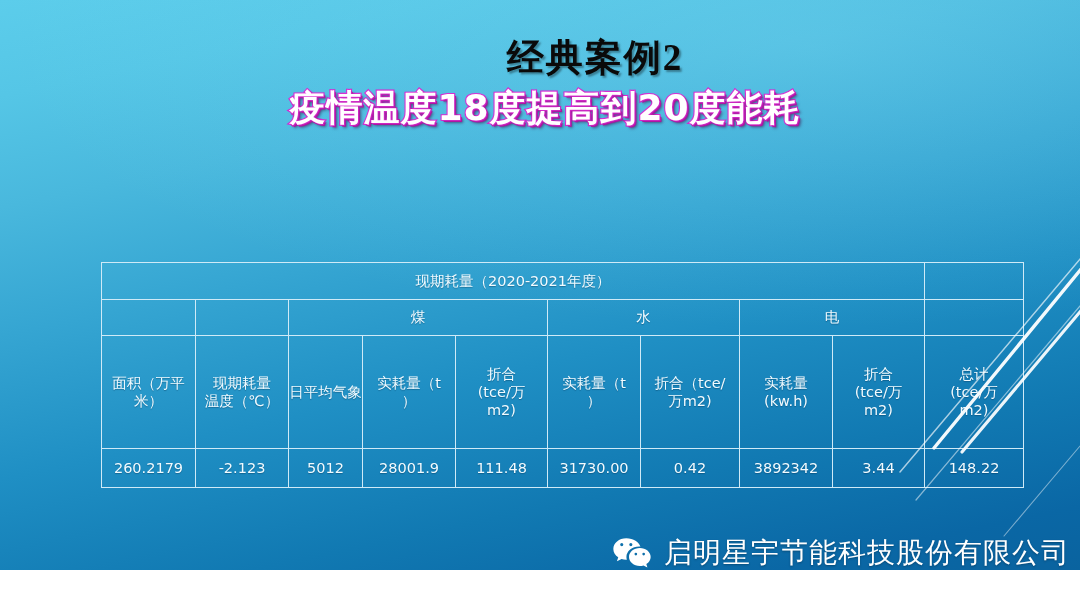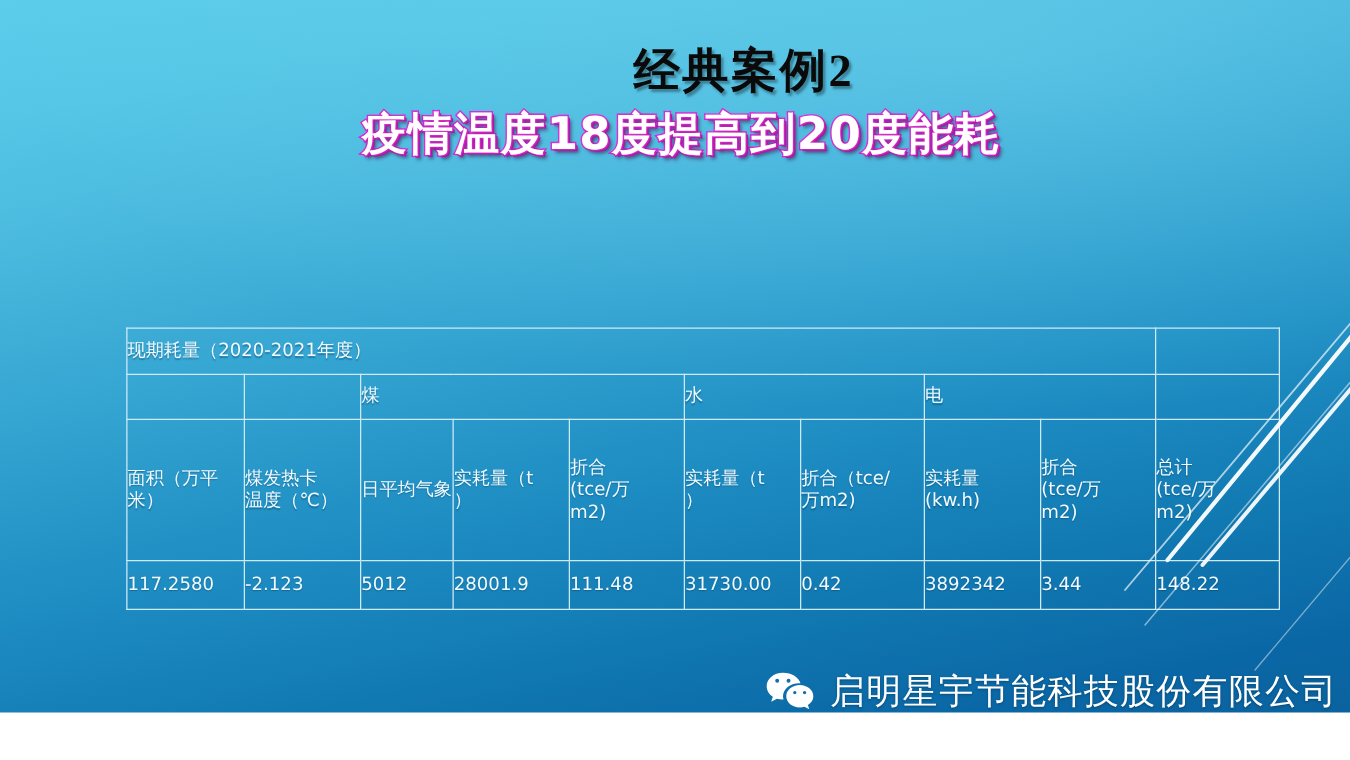--- a/index.html
+++ b/index.html
@@ -92,21 +92,21 @@
   }
   table.data {
     border-collapse: collapse;
     width: 922px;
     table-layout: fixed;
     color: #f2fbff;
   }
   table.data td {
     border: 1px solid #cfeaf7;
     padding: 0;
-    text-align: left;
+    text-align: center;
     vertical-align: middle;
     font-size: 14.5px;
     line-height: 1.26;
     font-family: "DejaVu Sans", "Liberation Sans", sans-serif;
     text-shadow: 0 1px 1px rgba(0,40,70,0.35);
   }
   td.hdr-top { height: 36px; font-size: 15px; }
   td.hdr-grp { height: 35px; font-size: 15px; }
   td.hdr-col { height: 112px; font-size: 14.5px; padding: 0 2px; }
   td.val     { height: 38px; font-size: 15px; }
@@ -196,21 +196,21 @@
           <td class="hdr-grp" colspan="2">电</td>
           <td class="hdr-grp"></td>
         </tr>
 
         <tr>
           <td class="hdr-col">
             <span class="cellmulti">面积（万平</span>
             <span class="cellmulti">米）</span>
           </td>
           <td class="hdr-col">
-            <span class="cellmulti">煤发热卡</span>
+            <span class="cellmulti">现期耗量</span>
             <span class="cellmulti">温度（℃）</span>
           </td>
           <td class="hdr-col">
             <span class="cellmulti">日平均气象</span>
           </td>
           <td class="hdr-col">
             <span class="cellmulti">实耗量（t</span>
             <span class="cellmulti">）</span>
           </td>
           <td class="hdr-col">
@@ -236,21 +236,21 @@
             <span class="cellmulti">m2)</span>
           </td>
           <td class="total-hdr">
             <span class="cellmulti">总计</span>
             <span class="cellmulti">(tce/万</span>
             <span class="cellmulti">m2)</span>
           </td>
         </tr>
 
         <tr>
-          <td class="val">117.2580</td>
+          <td class="val">260.2179</td>
           <td class="val">-2.123</td>
           <td class="val">5012</td>
           <td class="val">28001.9</td>
           <td class="val">111.48</td>
           <td class="val">31730.00</td>
           <td class="val">0.42</td>
           <td class="val">3892342</td>
           <td class="val">3.44</td>
           <td class="total-val">148.22</td>
         </tr>

